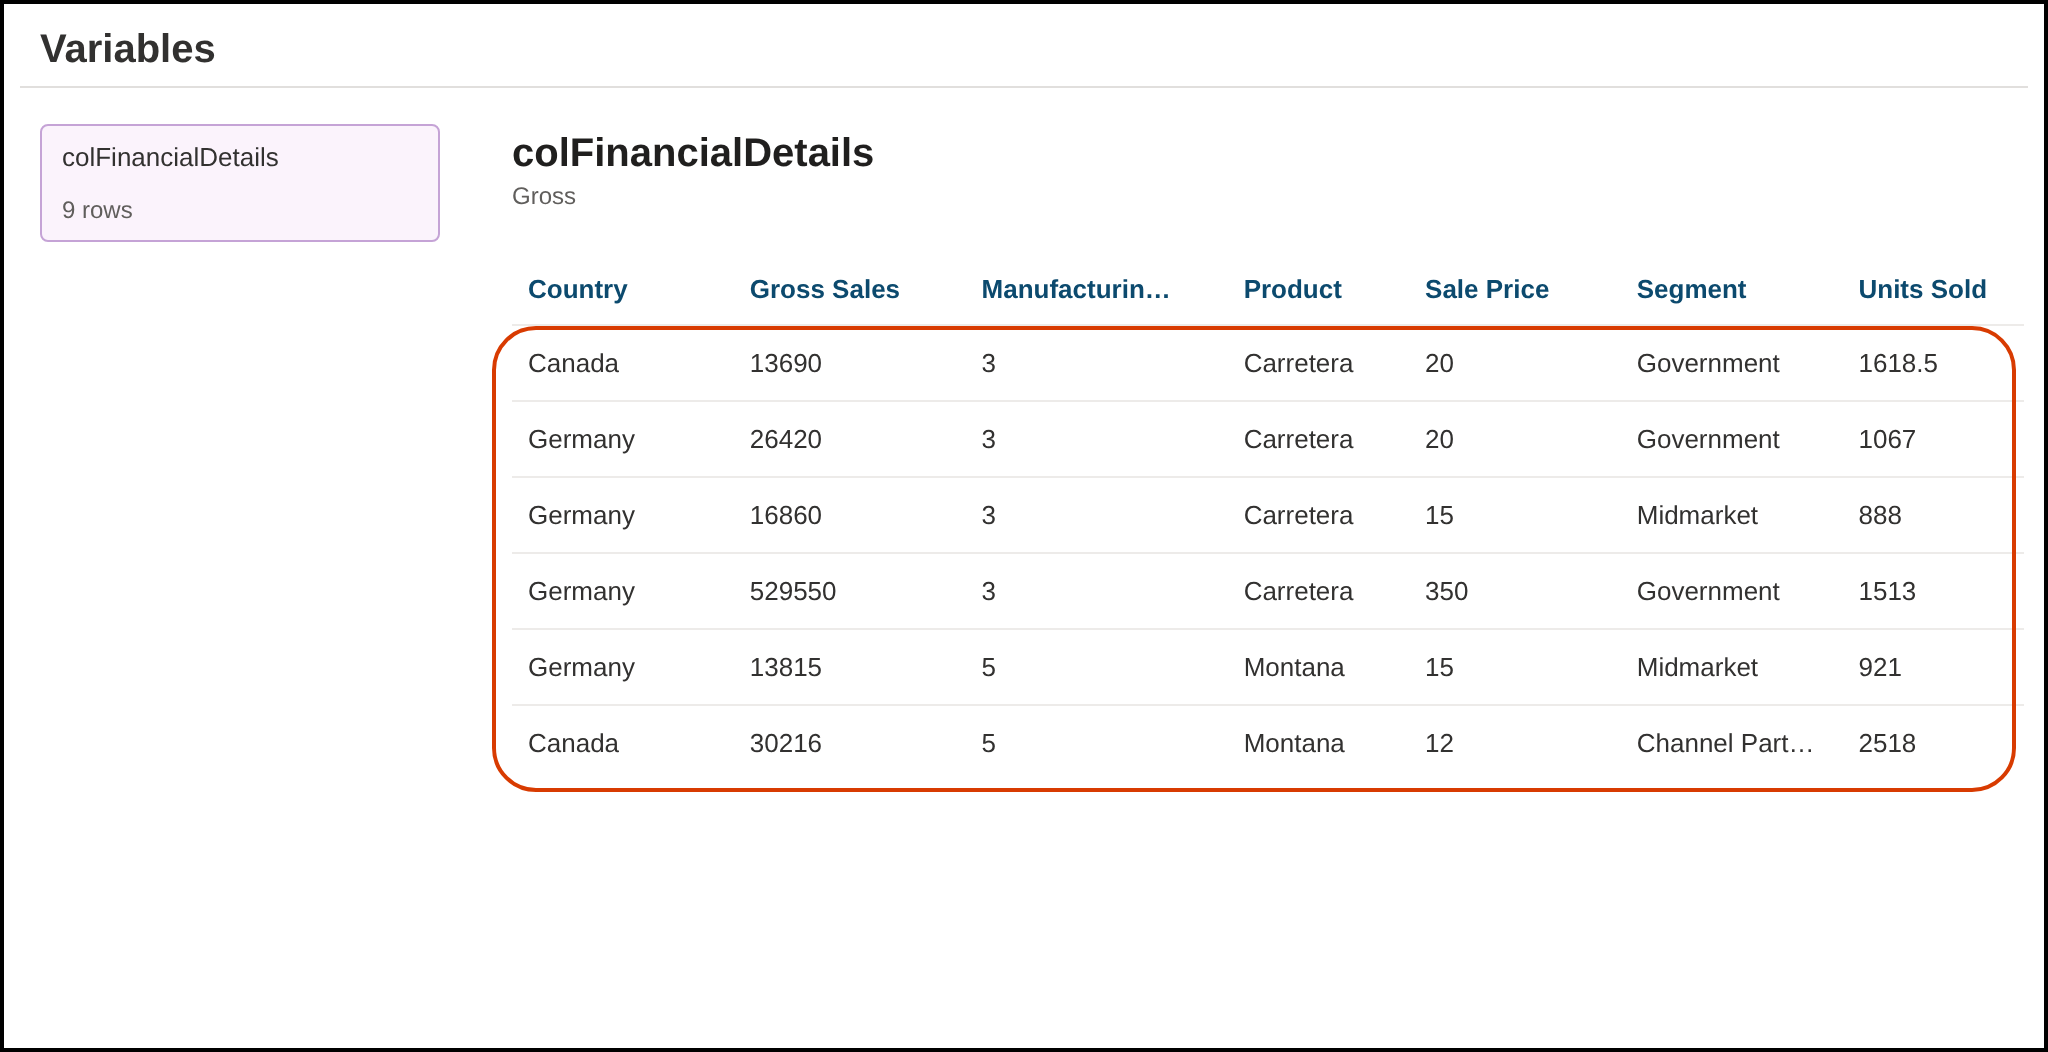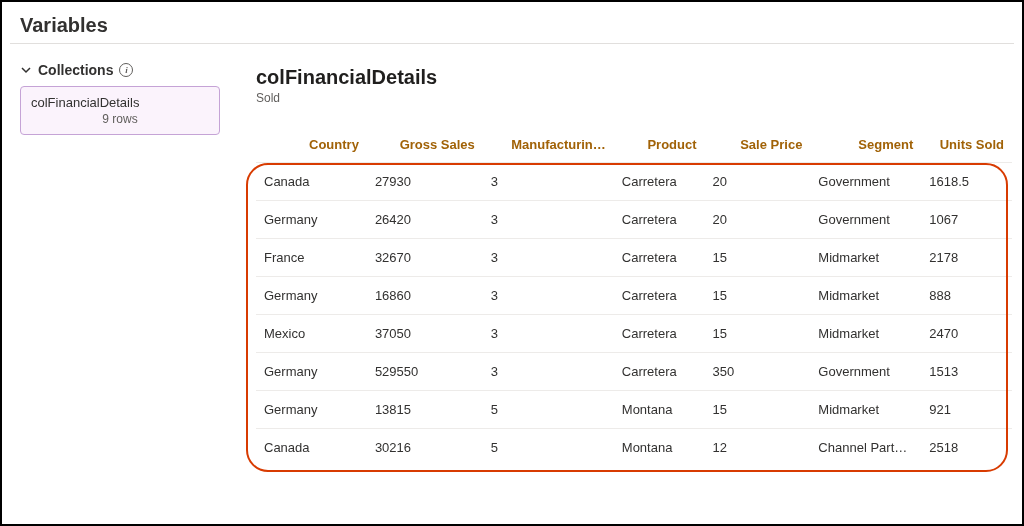--- a/index.html
+++ b/index.html
@@ -69,21 +69,21 @@
     font-family: Georgia, serif;
   }
   .coll-card {
     border: 1px solid #c5a3d6;
     background: #fbf3fc;
     border-radius: 4px;
     padding: 8px 10px;
     cursor: pointer;
   }
   .coll-name { font-size: 13px; color: #323130; }
-  .coll-sub  { font-size: 12px; color: #605e5c; margin-top: 2px; text-align: center; }
+  .coll-sub  { font-size: 12px; color: #605e5c; margin-top: 12px; }
 
   .main {
     flex: 1;
     padding: 22px 10px 0 22px;
     overflow: hidden;
     position: relative;
   }
   .main-title {
     font-size: 20px;
     font-weight: 600;
@@ -98,24 +98,24 @@
 
   .table-wrap {
     position: relative;
   }
   table {
     width: 100%;
     border-collapse: collapse;
     table-layout: fixed;
   }
   thead th {
-    text-align: right;
+    text-align: left;
     font-size: 13px;
     font-weight: 600;
-    color: #a16207;
+    color: #0c4a6e;
     padding: 8px 8px 10px 8px;
     white-space: nowrap;
     overflow: hidden;
     text-overflow: ellipsis;
   }
   tbody tr {
     border-top: 1px solid #edebe9;
   }
   tbody td {
     font-size: 13px;
@@ -144,39 +144,30 @@
 
 <div class="frame">
 
   <div class="page-title">Variables</div>
   <div class="divider"></div>
 
   <div class="body">
 
     <aside class="sidebar">
 
-      <div class="tree-row">
-        <span class="chevron">
-          <svg viewBox="0 0 10 10">
-              <path d="M1 3 L5 7 L9 3" fill="none" stroke="#323130" stroke-width="1.5"></path>
-            </svg>
-        </span>
-        <span>Collections</span>
-        <span class="info-ic">i</span>
-      </div>
 
       <div class="coll-card">
         <div class="coll-name">colFinancialDetails</div>
         <div class="coll-sub">9 rows</div>
       </div>
     </aside>
 
     <main class="main">
       <div class="main-title">colFinancialDetails</div>
-      <div class="main-sub">Sold</div>
+      <div class="main-sub">Gross</div>
 
       <div class="table-wrap">
         <table>
           <colgroup>
             <col style="width:110px">
             <col style="width:115px">
             <col style="width:130px">
             <col style="width:90px">
             <col style="width:105px">
             <col style="width:110px">
@@ -189,62 +180,44 @@
               <th>Manufacturin…</th>
               <th>Product</th>
               <th>Sale Price</th>
               <th>Segment</th>
               <th>Units Sold</th>
             </tr>
           </thead>
           <tbody id="tbody">
               <tr>
                 <td>Canada</td>
-                <td>27930</td>
+                <td>13690</td>
                 <td>3</td>
                 <td>Carretera</td>
                 <td>20</td>
                 <td>Government</td>
                 <td>1618.5</td>
               </tr>
               <tr>
                 <td>Germany</td>
                 <td>26420</td>
                 <td>3</td>
                 <td>Carretera</td>
                 <td>20</td>
                 <td>Government</td>
                 <td>1067</td>
               </tr>
               <tr>
-                <td>France</td>
-                <td>32670</td>
-                <td>3</td>
-                <td>Carretera</td>
-                <td>15</td>
-                <td>Midmarket</td>
-                <td>2178</td>
-              </tr>
-              <tr>
                 <td>Germany</td>
                 <td>16860</td>
                 <td>3</td>
                 <td>Carretera</td>
                 <td>15</td>
                 <td>Midmarket</td>
                 <td>888</td>
-              </tr>
-              <tr>
-                <td>Mexico</td>
-                <td>37050</td>
-                <td>3</td>
-                <td>Carretera</td>
-                <td>15</td>
-                <td>Midmarket</td>
-                <td>2470</td>
               </tr>
               <tr>
                 <td>Germany</td>
                 <td>529550</td>
                 <td>3</td>
                 <td>Carretera</td>
                 <td>350</td>
                 <td>Government</td>
                 <td>1513</td>
               </tr>

